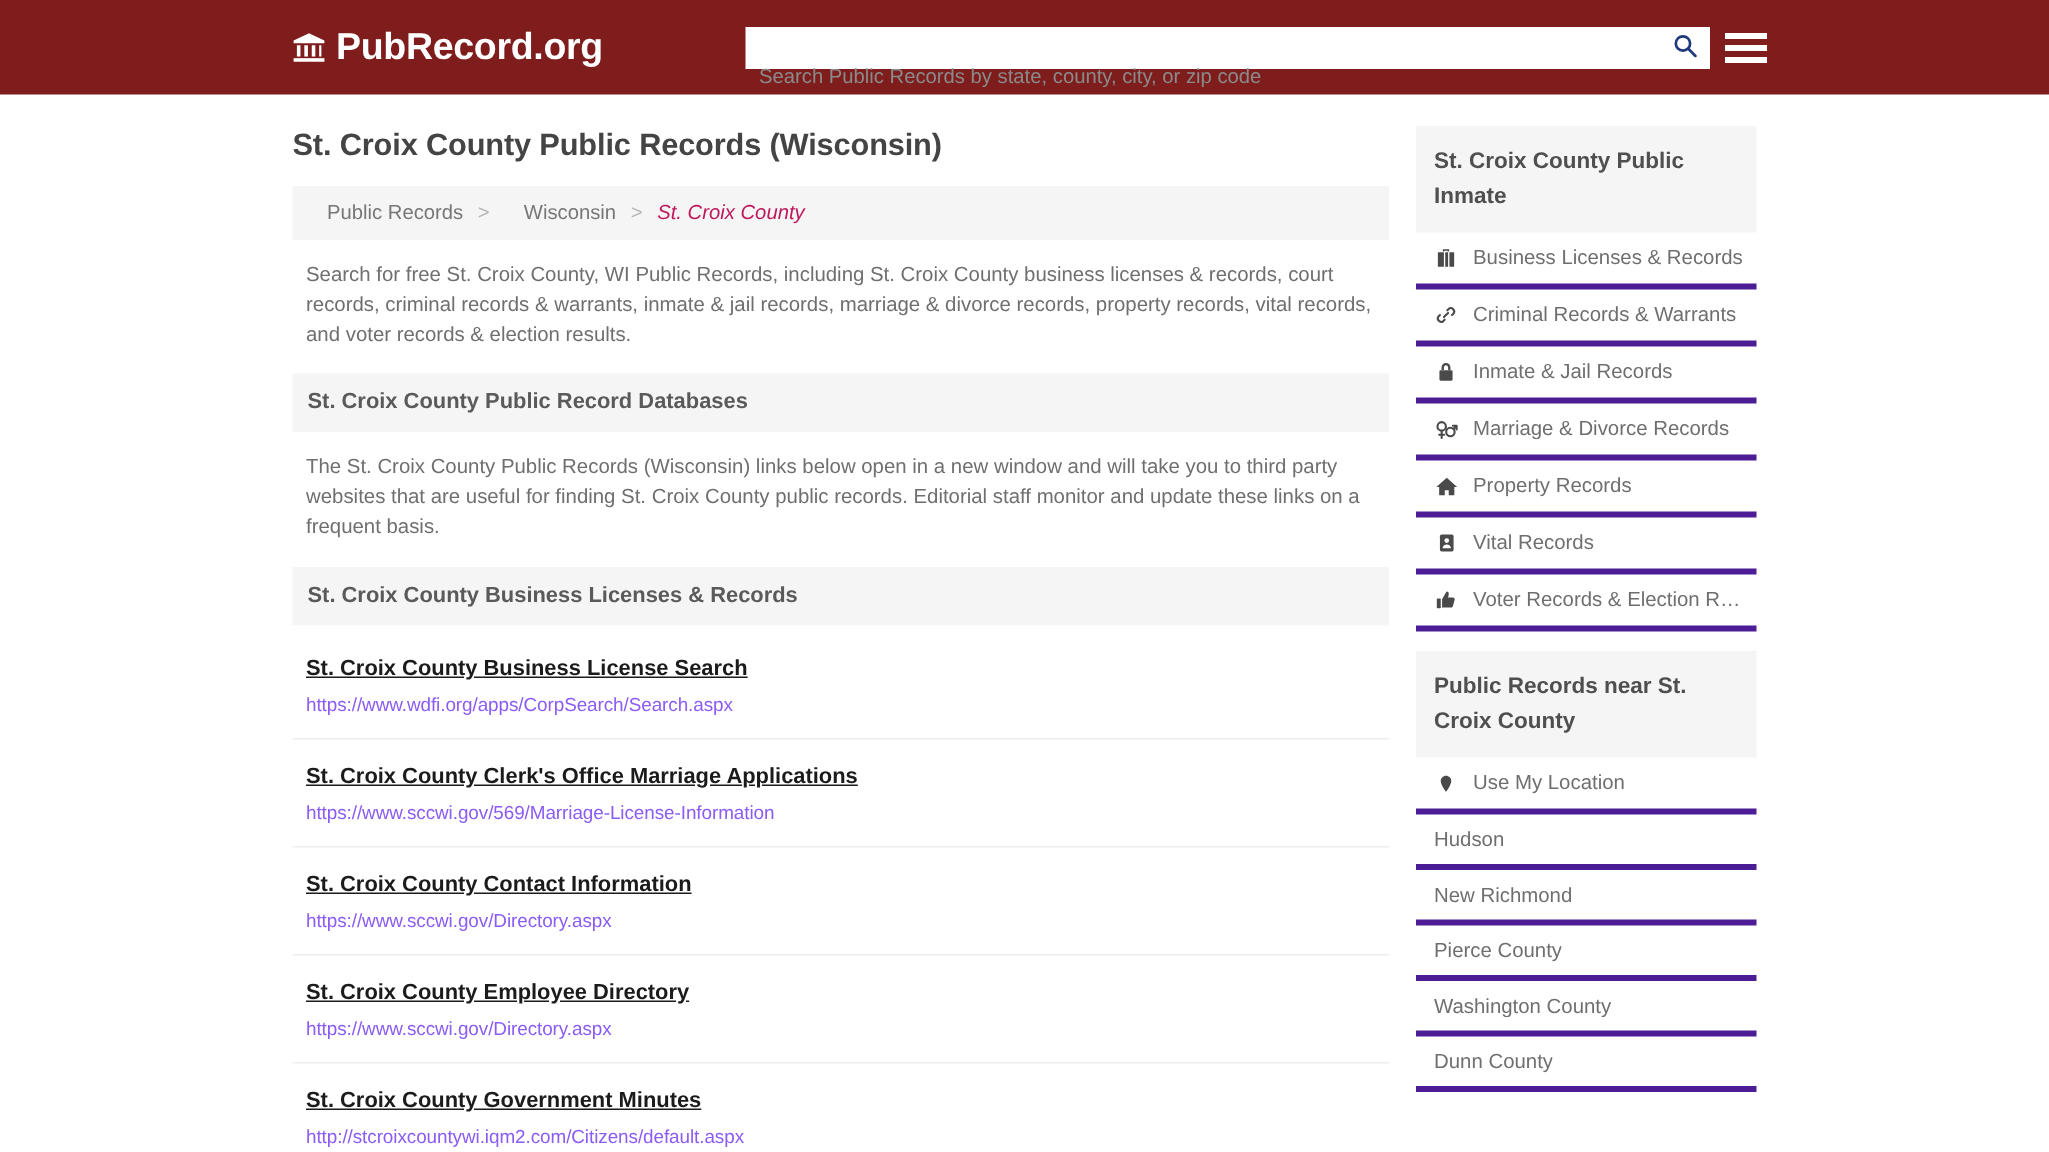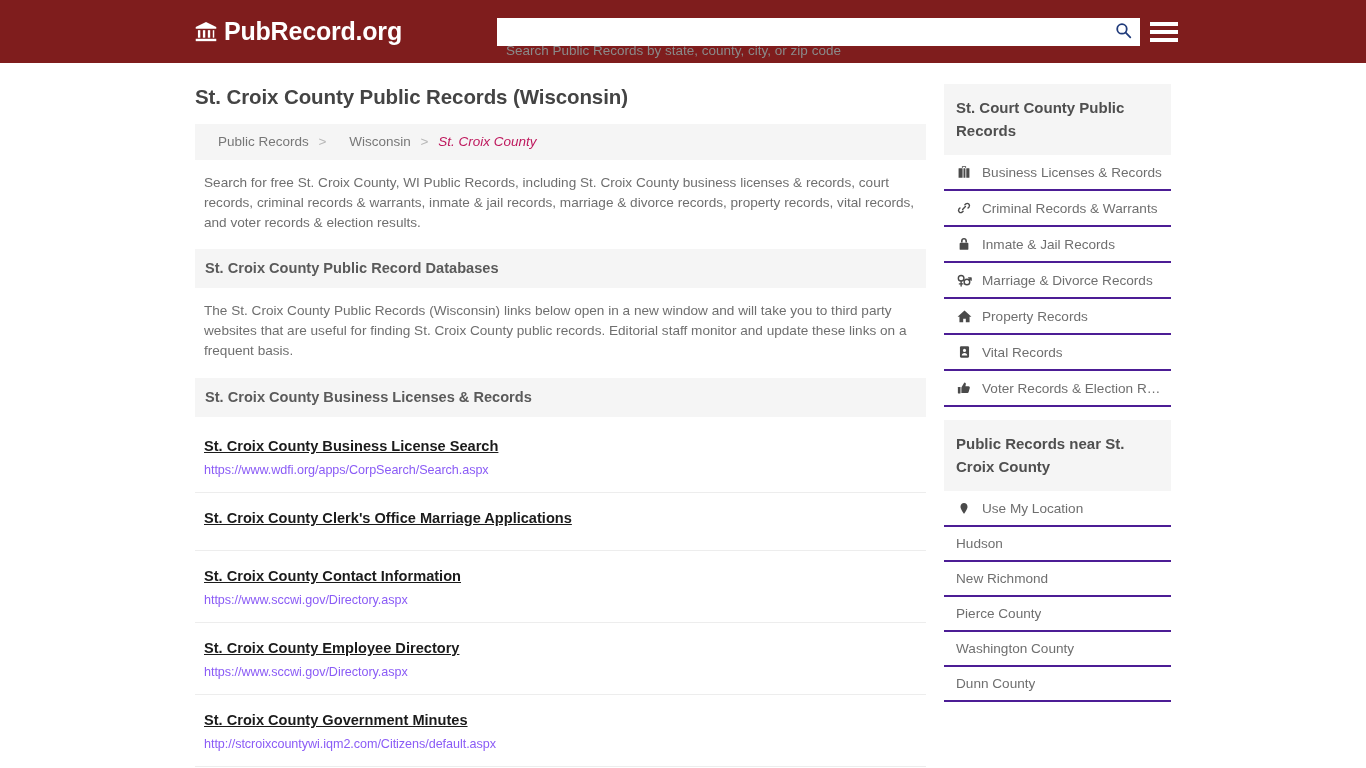--- a/index.html
+++ b/index.html
@@ -164,24 +164,24 @@
     background: #f5f5f5;
     padding: 12px 12px 13px 12px;
     font-size: 15px;
     font-weight: bold;
     color: #4f4f4f;
     line-height: 23px;
   }
   .side-list { list-style: none; margin: 0; padding: 0; }
   .side-item {
     display: flex;
-    align-items: flex-end;
+    align-items: flex-start;
     gap: 10px;
     padding: 9px 4px 9px 12px;
-    border-bottom: 2px solid #4c1d95;
+    border-bottom: 4px solid #4c1d95;
     font-size: 13.6px;
     color: #6f6f6f;
     cursor: pointer;
     white-space: nowrap;
     overflow: hidden;
   }
   .side-item .ico {
     flex: none;
     width: 16px; height: 16px;
     display: flex; align-items: center; justify-content: center;
@@ -250,41 +250,42 @@
 
     <h2 class="section-head">St. Croix County Business Licenses &amp; Records</h2>
 
     <ul class="link-list">
       <li class="link-row">
         <a class="link-title" href="#">St. Croix County Business License Search</a>
         <a class="link-url" href="#">https://www.wdfi.org/apps/CorpSearch/Search.aspx</a>
       </li>
       <li class="link-row">
         <a class="link-title" href="#">St. Croix County Clerk's Office Marriage Applications</a>
+        <a class="link-url" href="#">https://www.sccwi.gov/569/Marriage-License-Information</a>
       </li>
       <li class="link-row">
         <a class="link-title" href="#">St. Croix County Contact Information</a>
         <a class="link-url" href="#">https://www.sccwi.gov/Directory.aspx</a>
       </li>
       <li class="link-row">
         <a class="link-title" href="#">St. Croix County Employee Directory</a>
         <a class="link-url" href="#">https://www.sccwi.gov/Directory.aspx</a>
       </li>
       <li class="link-row">
         <a class="link-title" href="#">St. Croix County Government Minutes</a>
         <a class="link-url" href="#">http://stcroixcountywi.iqm2.com/Citizens/default.aspx</a>
       </li>
     </ul>
 
   </div>
 
   <div class="side-col">
 
     <div class="side-panel">
-      <div class="side-head">St. Court County Public Records</div>
+      <div class="side-head">St. Croix County Public Inmate</div>
       <ul class="side-list">
 
         <li class="side-item">
           <span class="ico">
             <svg viewBox="0 0 16 16" width="14" height="14" fill="#4a4a4a" aria-hidden="true">
               <path d="M5.6 1.4h4.8v1.6H9.2V2.4H6.8v0.6H5.6V1.4z"></path>
               <rect x="1.8" y="3.6" width="4.6" height="11" rx="0.4"></rect>
               <rect x="7.4" y="3.6" width="2.2" height="11" rx="0.4"></rect>
               <rect x="10.6" y="3.6" width="3.6" height="11" rx="0.4"></rect>
             </svg>

